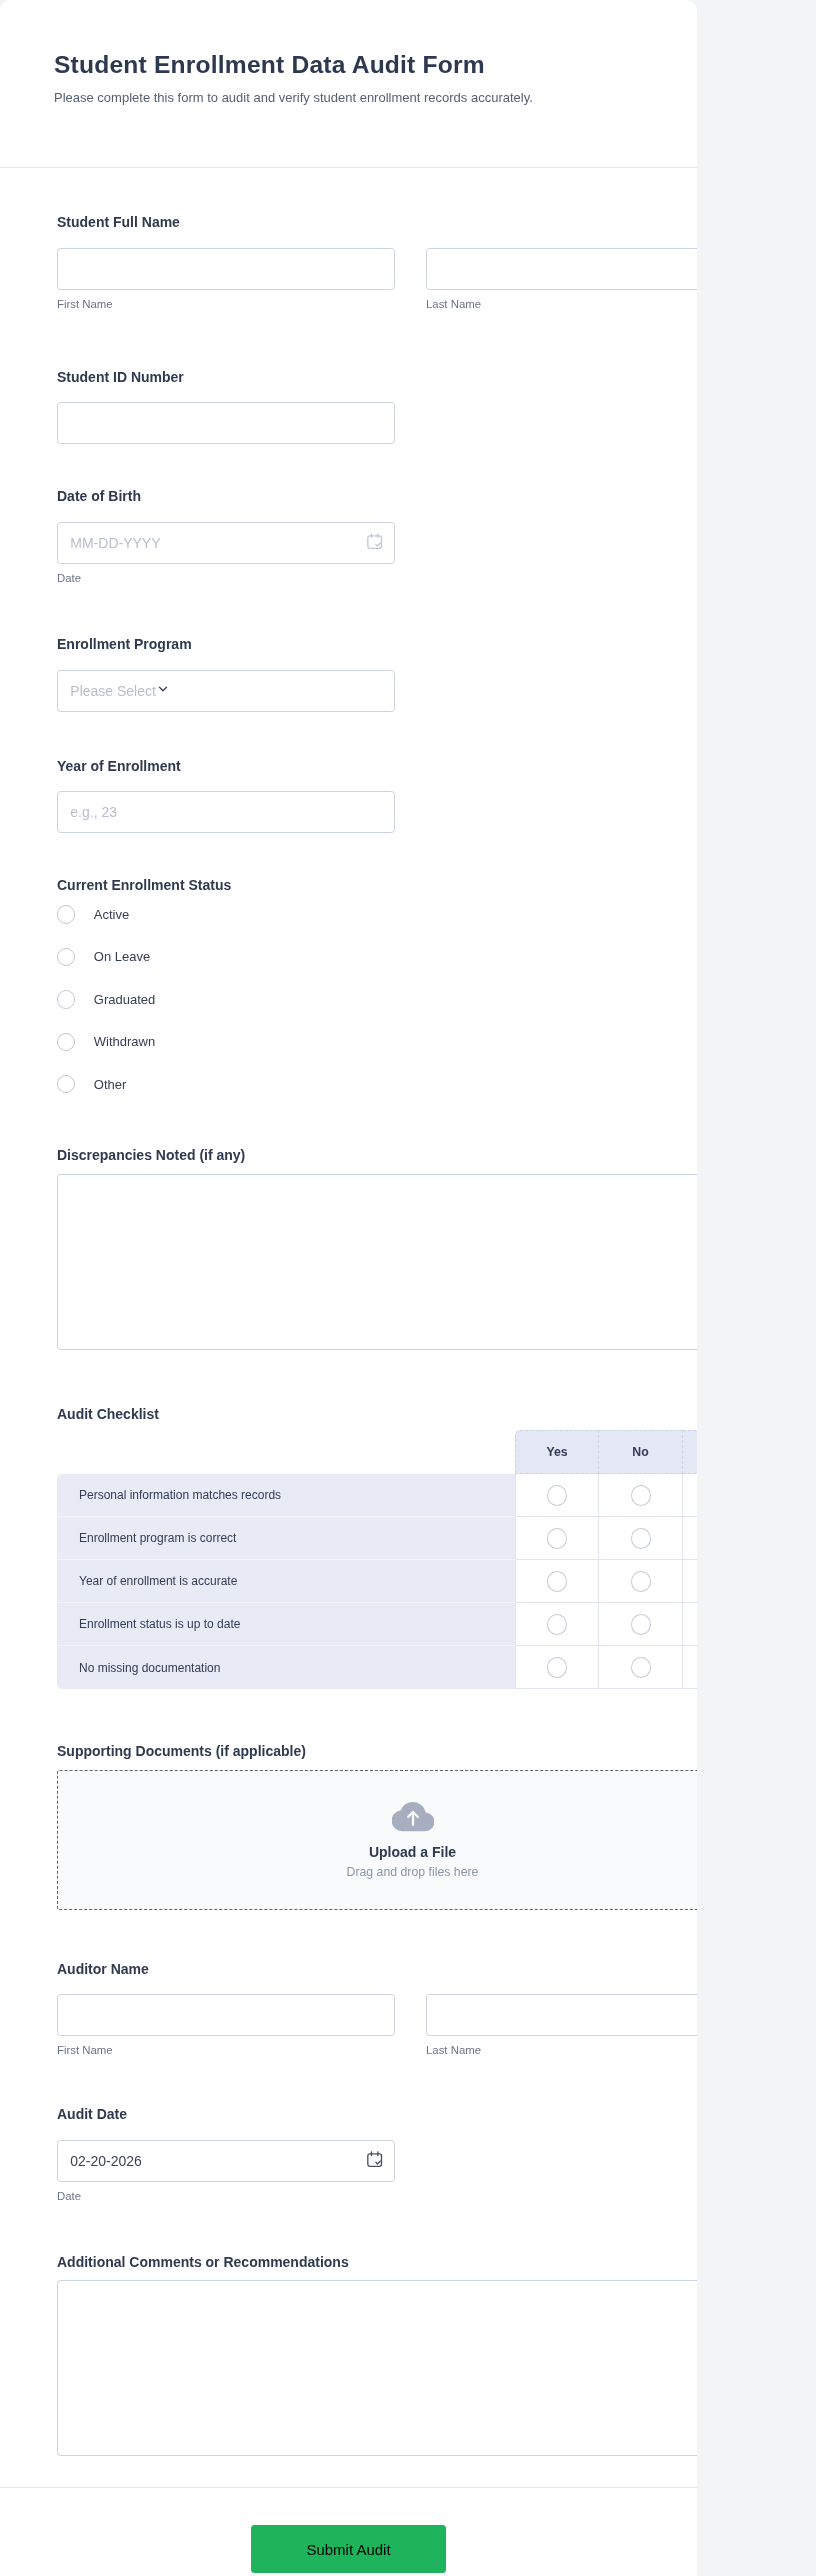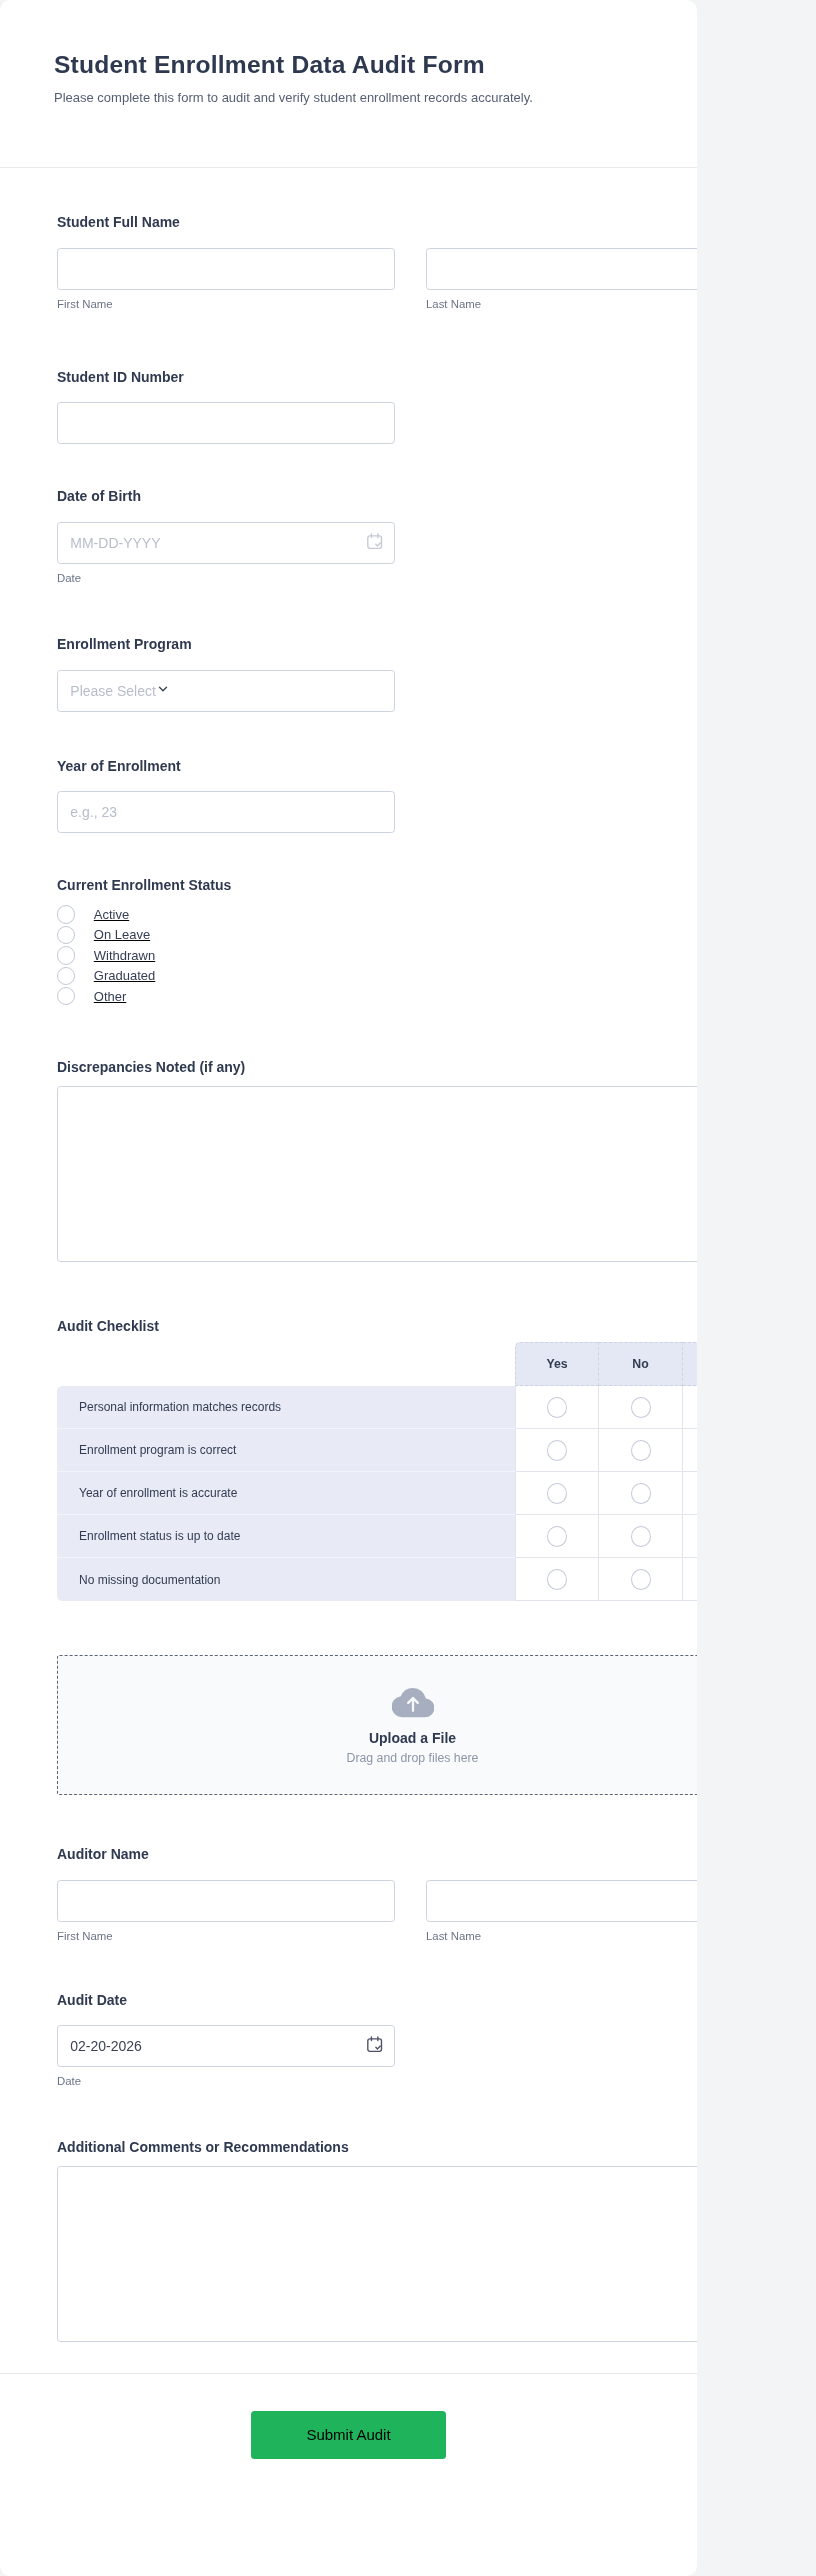--- a/index.html
+++ b/index.html
@@ -29,21 +29,21 @@
   .input-wrap { position:relative; width:338px; margin-top:16px; }
   .input-wrap .text-input { padding-right:39px; }
   .cal-icon { position:absolute; right:10.5px; top:50%; transform:translateY(-50%); pointer-events:none; }
 
   
   .select-box { width:338px; height:42px; margin-top:16px; border:0.9px solid #ccd2de; border-radius:3.5px; background:#fff;
                 display:flex; align-items:center; justify-content:flex-start; padding:0 12.3px; cursor:pointer; }
   .select-placeholder { font-size:14px; color:#b7bdca; }
 
   
-  .radio-list { margin-top:10.5px; display:flex; flex-direction:column; row-gap:2px;text-decoration:underline; }
+  .radio-list { margin-top:10.5px; display:flex; flex-direction:column; row-gap:24px; }
   .radio-row { display:flex; align-items:center; column-gap:18.4px; }
   .radio-circle { width:18.4px; height:18.4px; border:1.3px solid #c2c9d6; border-radius:50%; background:#fff; flex:0 0 auto; }
   .radio-label { font-size:13px; color:#343e54; }
 
   
   .checklist { margin-top:7px; display:grid; grid-template-columns:458px 84px 84px 84px; }
   .cl-corner { background:transparent; }
   .cl-head { height:44px; background:#e4e8f4; border:0.9px dashed #ccd3e3; border-left:none;
              display:flex; align-items:center; justify-content:center;
              font-size:12.3px; font-weight:600; color:#333c52; }
@@ -150,25 +150,25 @@
         <div class="radio-row">
           <span class="radio-circle"></span>
           <span class="radio-label">Active</span>
         </div>
         <div class="radio-row">
           <span class="radio-circle"></span>
           <span class="radio-label">On Leave</span>
         </div>
         <div class="radio-row">
           <span class="radio-circle"></span>
+          <span class="radio-label">Graduated</span>
+        </div>
+        <div class="radio-row">
+          <span class="radio-circle"></span>
           <span class="radio-label">Withdrawn</span>
-        </div>
-        <div class="radio-row">
-          <span class="radio-circle"></span>
-          <span class="radio-label">Graduated</span>
         </div>
         <div class="radio-row">
           <span class="radio-circle"></span>
           <span class="radio-label">Other</span>
         </div>
       </div>
     </div>
 
     <div class="group mb-60">
       <div class="q-label">Discrepancies Noted (if any)</div>
@@ -252,20 +252,21 @@
               <span class="cl-radio"></span>
             </div>
           <div class="cl-cell">
               <span class="cl-radio"></span>
             </div>
         </div>
       </div>
     </div>
 
     <div class="group mb-58">
+      <div class="q-label">Supporting Documents (if applicable)</div>
       <div class="upload-box">
         <span>
           <svg width="42" height="32" viewBox="0 0 48 36">
             <path fill="#a7aebf" d="M38.7 14.1A15 15 0 0 0 24 2 15 15 0 0 0 10.1 11.4 12 12 0 0 0 12 35.3h25a10.6 10.6 0 0 0 1.7-21.2z"></path>
             <g stroke="#f9fafc" stroke-width="2.6" fill="none" stroke-linecap="round" stroke-linejoin="round">
               <line x1="24" y1="28" x2="24" y2="13.5"></line>
               <path d="M18.5 19l5.5-5.5 5.5 5.5"></path>
             </g>
           </svg>
         </span>

